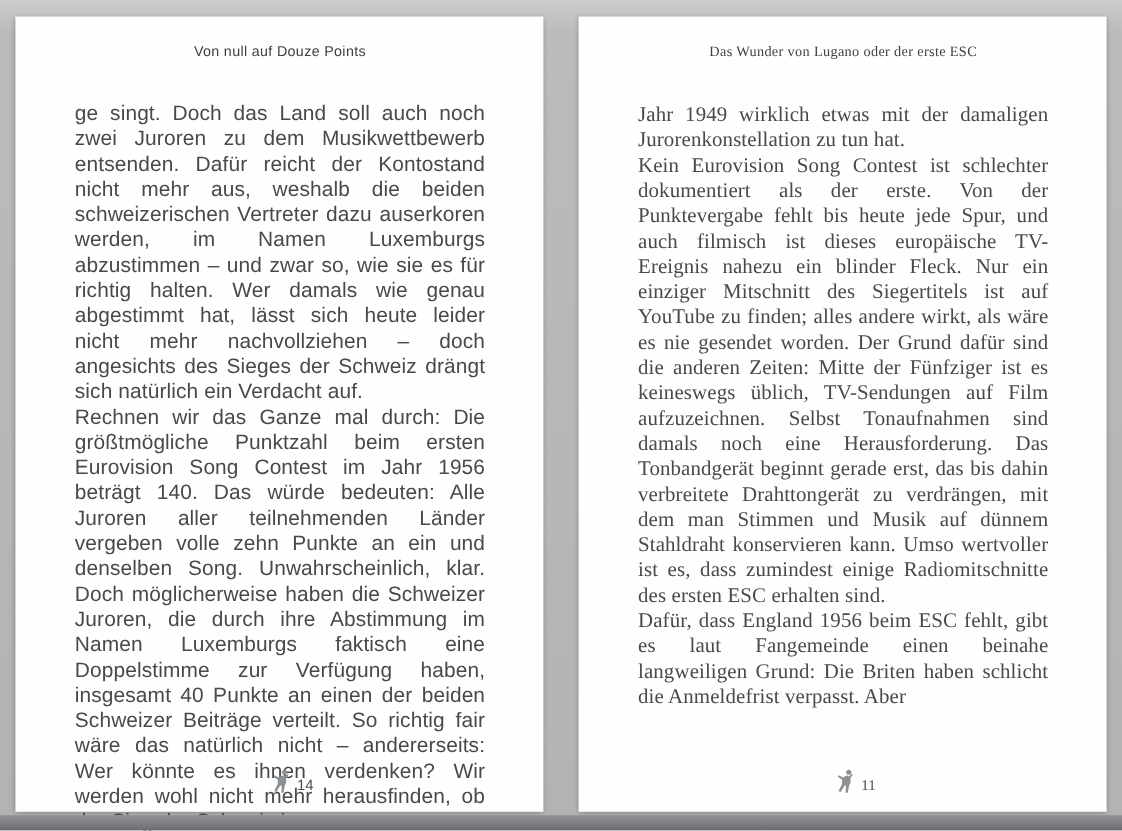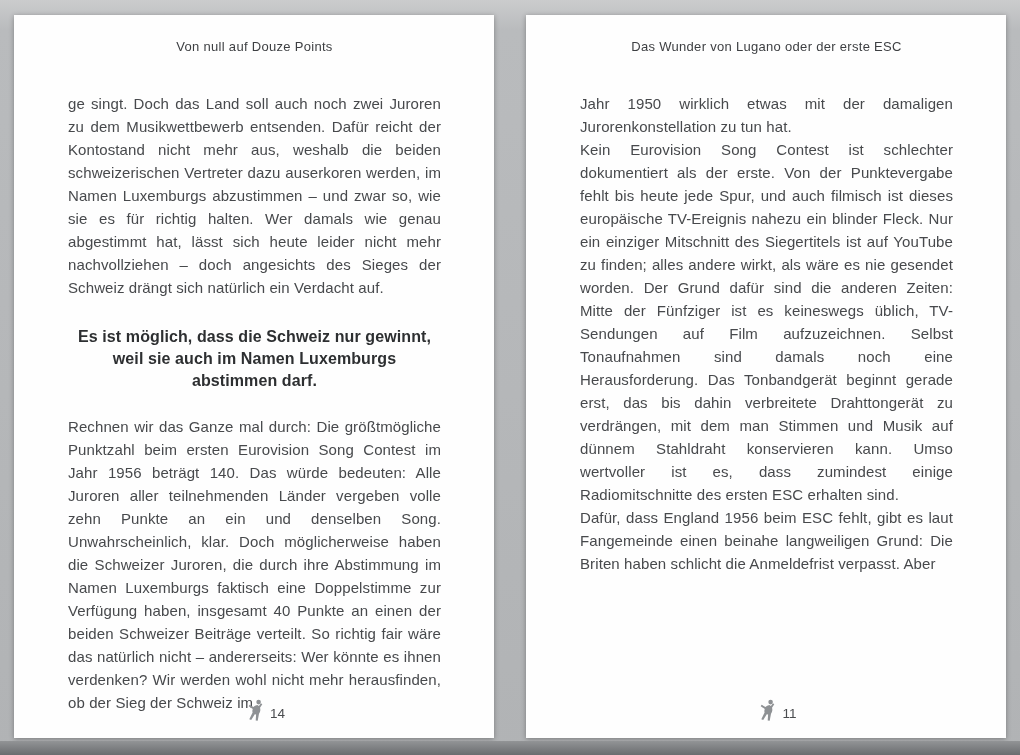--- a/index.html
+++ b/index.html
@@ -9,31 +9,31 @@
     font-family: "Liberation Sans", "DejaVu Sans", sans-serif;
     background: linear-gradient(180deg, #cbcccd 0%, #b9bbbd 4%, #b1b3b5 100%);
   }
   .page {
     position: absolute; top: 15px; width: 480px; height: 723px;
     background: #fefefe;
     box-shadow: 0 1px 5px rgba(0,0,0,.32);
     padding: 24px 53px 0 54px;
   }
   .page-left  { left: 14px; }
-  .page-right { left: 526px; }
+  .page-right { left: 526px; font-family: Liberation Serif, serif; }
 
   .running-head {
     text-align: center;
     font-size: 13px;
     letter-spacing: .3px;
     color: #3d3f42;
     margin: 0 0 38px 0;
   }
   .body-text {
-    font-size: 15px;
+    font-size: 19px;
     line-height: 23px;
     color: #47494c;
     letter-spacing: .1px;
     text-align: justify;
     margin: 0;
     hyphens: auto; -webkit-hyphens: auto;
   }
   .section-heading {
     font-size: 16px;
     line-height: 22px;
@@ -61,38 +61,35 @@
     width: 1020px; height: 14px;
     background: linear-gradient(180deg, #929496 0%, #6a6c6f 100%);
   }
 </style>
 </head>
 <body>
 
 <div class="page page-left">
   <div class="running-head">Von null auf Douze Points</div>
   <p class="body-text">ge singt. Doch das Land soll auch noch zwei Juroren zu dem Musikwettbewerb entsenden. Dafür reicht der Kontostand nicht mehr aus, weshalb die beiden schweizerischen Vertreter dazu auserkoren werden, im Namen Luxemburgs abzustimmen – und zwar so, wie sie es für richtig halten. Wer damals wie genau abgestimmt hat, lässt sich heute leider nicht mehr nachvollziehen – doch angesichts des Sieges der Schweiz drängt sich natürlich ein Verdacht auf.</p>
-  <h2 class="section-heading">Es ist möglich, dass die Schweiz nur gewinnt,
-weil sie auch im Namen Luxemburgs
-abstimmen darf.</h2>
   <p class="body-text">Rechnen wir das Ganze mal durch: Die größtmögliche Punktzahl beim ersten Eurovision Song Contest im Jahr 1956 beträgt 140. Das würde bedeuten: Alle Juroren aller teilnehmenden Länder vergeben volle zehn Punkte an ein und denselben Song. Unwahrscheinlich, klar. Doch möglicherweise haben die Schweizer Juroren, die durch ihre Abstimmung im Namen Luxemburgs faktisch eine Doppelstimme zur Verfügung haben, insgesamt 40 Punkte an einen der beiden Schweizer Beiträge verteilt. So richtig fair wäre das natürlich nicht – andererseits: Wer könnte es ihnen verdenken? Wir werden wohl nicht mehr herausfinden, ob der Sieg der Schweiz im</p>
   <div class="page-footer">
     <span class="figure-icon">
       <svg width="17" height="23" viewBox="0 0 17 23" aria-hidden="true">
         <circle cx="11.6" cy="3.1" r="2.3" fill="#8e9194"></circle>
         <path fill="#8e9194" d="M10.4 5.9c-1.5.3-2.9 1-4 2L2.6 5.7 1.7 7.2l4.1 2.9c-.5 1.1-.6 2.3-.2 3.5l-3.3 6.6 1.9.9 3.6-5.9 1.3.2-.4 6.2 2 .1 1.3-6.9c1.3-1.7 1.7-4 1-6.1l2.3-3.5-1.4-.9-2 2.7z"></path>
       </svg>
     </span>
     <span class="page-number">14</span>
   </div>
 </div>
 
 <div class="page page-right">
   <div class="running-head">Das Wunder von Lugano oder der erste ESC</div>
-  <p class="body-text">Jahr 1950 wirklich etwas mit der damaligen Jurorenkonstellation zu tun hat.</p>
+  <p class="body-text">Jahr 1949 wirklich etwas mit der damaligen Jurorenkonstellation zu tun hat.</p>
   <p class="body-text">Kein Eurovision Song Contest ist schlechter dokumentiert als der erste. Von der Punktevergabe fehlt bis heute jede Spur, und auch filmisch ist dieses europäische TV-Ereignis nahezu ein blinder Fleck. Nur ein einziger Mitschnitt des Siegertitels ist auf YouTube zu finden; alles andere wirkt, als wäre es nie gesendet worden. Der Grund dafür sind die anderen Zeiten: Mitte der Fünfziger ist es keineswegs üblich, TV-Sendungen auf Film aufzuzeichnen. Selbst Tonaufnahmen sind damals noch eine Herausforderung. Das Tonbandgerät beginnt gerade erst, das bis dahin verbreitete Drahttongerät zu verdrängen, mit dem man Stimmen und Musik auf dünnem Stahldraht konservieren kann. Umso wertvoller ist es, dass zumindest einige Radiomitschnitte des ersten ESC erhalten sind.</p>
   <p class="body-text">Dafür, dass England 1956 beim ESC fehlt, gibt es laut Fangemeinde einen beinahe langweiligen Grund: Die Briten haben schlicht die Anmeldefrist verpasst. Aber</p>
   <div class="page-footer">
     <span class="figure-icon">
       <svg width="17" height="23" viewBox="0 0 17 23" aria-hidden="true">
         <circle cx="11.6" cy="3.1" r="2.3" fill="#8e9194"></circle>
         <path fill="#8e9194" d="M10.4 5.9c-1.5.3-2.9 1-4 2L2.6 5.7 1.7 7.2l4.1 2.9c-.5 1.1-.6 2.3-.2 3.5l-3.3 6.6 1.9.9 3.6-5.9 1.3.2-.4 6.2 2 .1 1.3-6.9c1.3-1.7 1.7-4 1-6.1l2.3-3.5-1.4-.9-2 2.7z"></path>
       </svg>
     </span>
     <span class="page-number">11</span>

